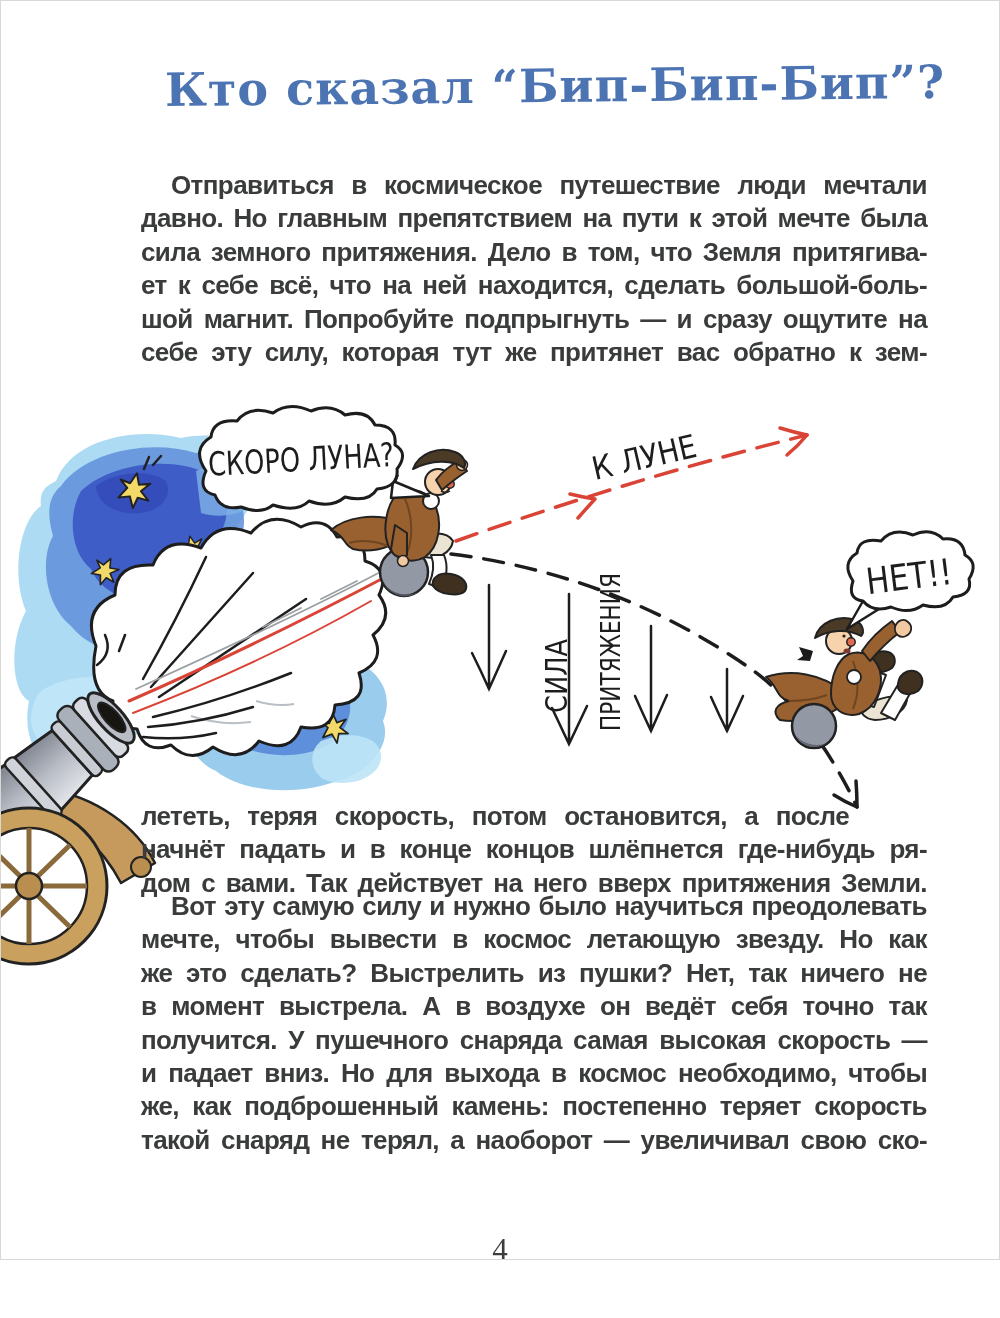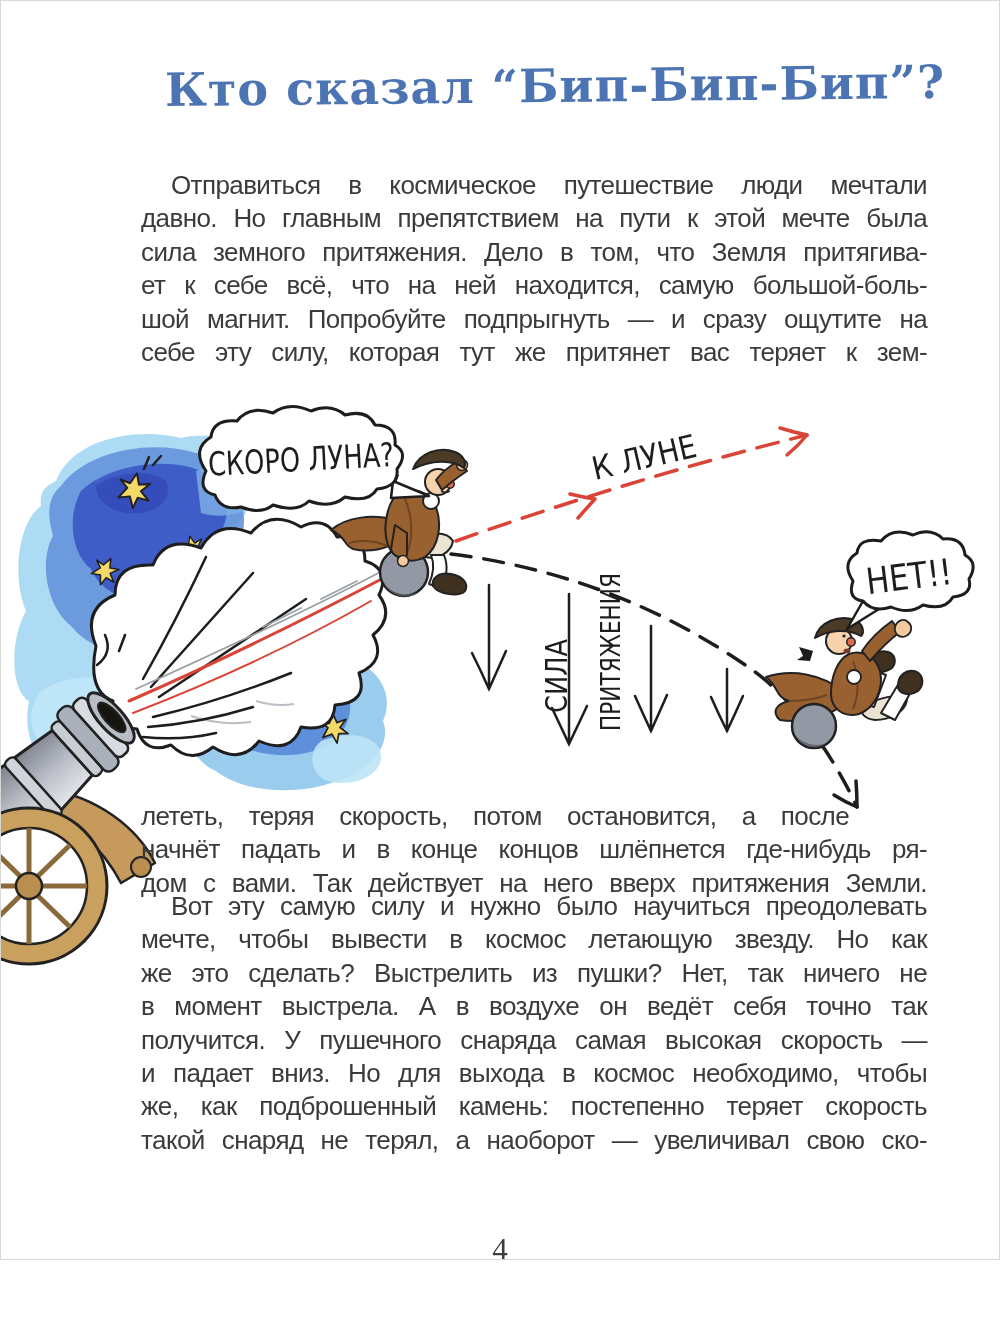--- a/index.html
+++ b/index.html
@@ -13,21 +13,21 @@
     font-family:"DejaVu Serif",serif;font-weight:bold;font-size:46px;
     color:#4d74b2;letter-spacing:1px;transform:rotate(-0.6deg);
     white-space:nowrap;
   }
   .para{
     position:absolute;left:140px;width:786px;
     font-size:26px;color:#3a3c3b;letter-spacing:-0.6px;
   }
   .para .line{
     display:block;height:33.4px;line-height:33.4px;
-    text-align:justify;text-align-last:justify;white-space:normal;
+    text-align:justify;text-align-last:justify;white-space:normal;font-weight:bold;
   }
   .para .line.indent{text-indent:30px;}
   .para .line.lastline{text-align-last:left;}
   .para .line.narrow1{padding-right:132px;}
   .para .line.narrow2{padding-right:78px;}
   #para1{top:168px;}
   #para2{top:799px;}
   #para3{top:889px;}
   .pagenum{
     position:absolute;top:1231px;left:0;right:0;text-align:center;
@@ -40,23 +40,23 @@
 <body>
 
 <div class="page">
 
   <div class="title">Кто сказал “Бип-Бип-Бип”?</div>
 
   <div class="para" id="para1">
     <span class="line indent">Отправиться в космическое путешествие люди мечтали</span>
     <span class="line">давно. Но главным препятствием на пути к этой мечте была</span>
     <span class="line">сила земного притяжения. Дело в том, что Земля притягива-</span>
-    <span class="line">ет к себе всё, что на ней находится, самую большой-боль-</span>
+    <span class="line">ет к себе всё, что на ней находится, сделать большой-боль-</span>
     <span class="line">шой магнит. Попробуйте подпрыгнуть — и сразу ощутите на</span>
-    <span class="line">себе эту силу, которая тут же притянет вас теряет к зем-</span>
+    <span class="line">себе эту силу, которая тут же притянет вас обратно к зем-</span>
   </div>
 
   <svg class="illo" viewBox="0 390 1000 600" xmlns="http://www.w3.org/2000/svg">
     <defs>
       <linearGradient id="gmetal" x1="0" y1="0" x2="0" y2="1">
         <stop offset="0" stop-color="#eceef2"></stop>
           <stop offset="0.5" stop-color="#b9bdc6"></stop>
           <stop offset="1" stop-color="#767b86"></stop>
       </linearGradient>
       <path id="star" d="M 0 -17 L 4 -6 L 15 -9 L 7 0 L 16 8 L 5 7 L 2 18 L -3 7 L -14 10 L -7 -1 L -15 -8 L -5 -6 Z" stroke="#222222" stroke-width="2" stroke-linejoin="round"></path>

